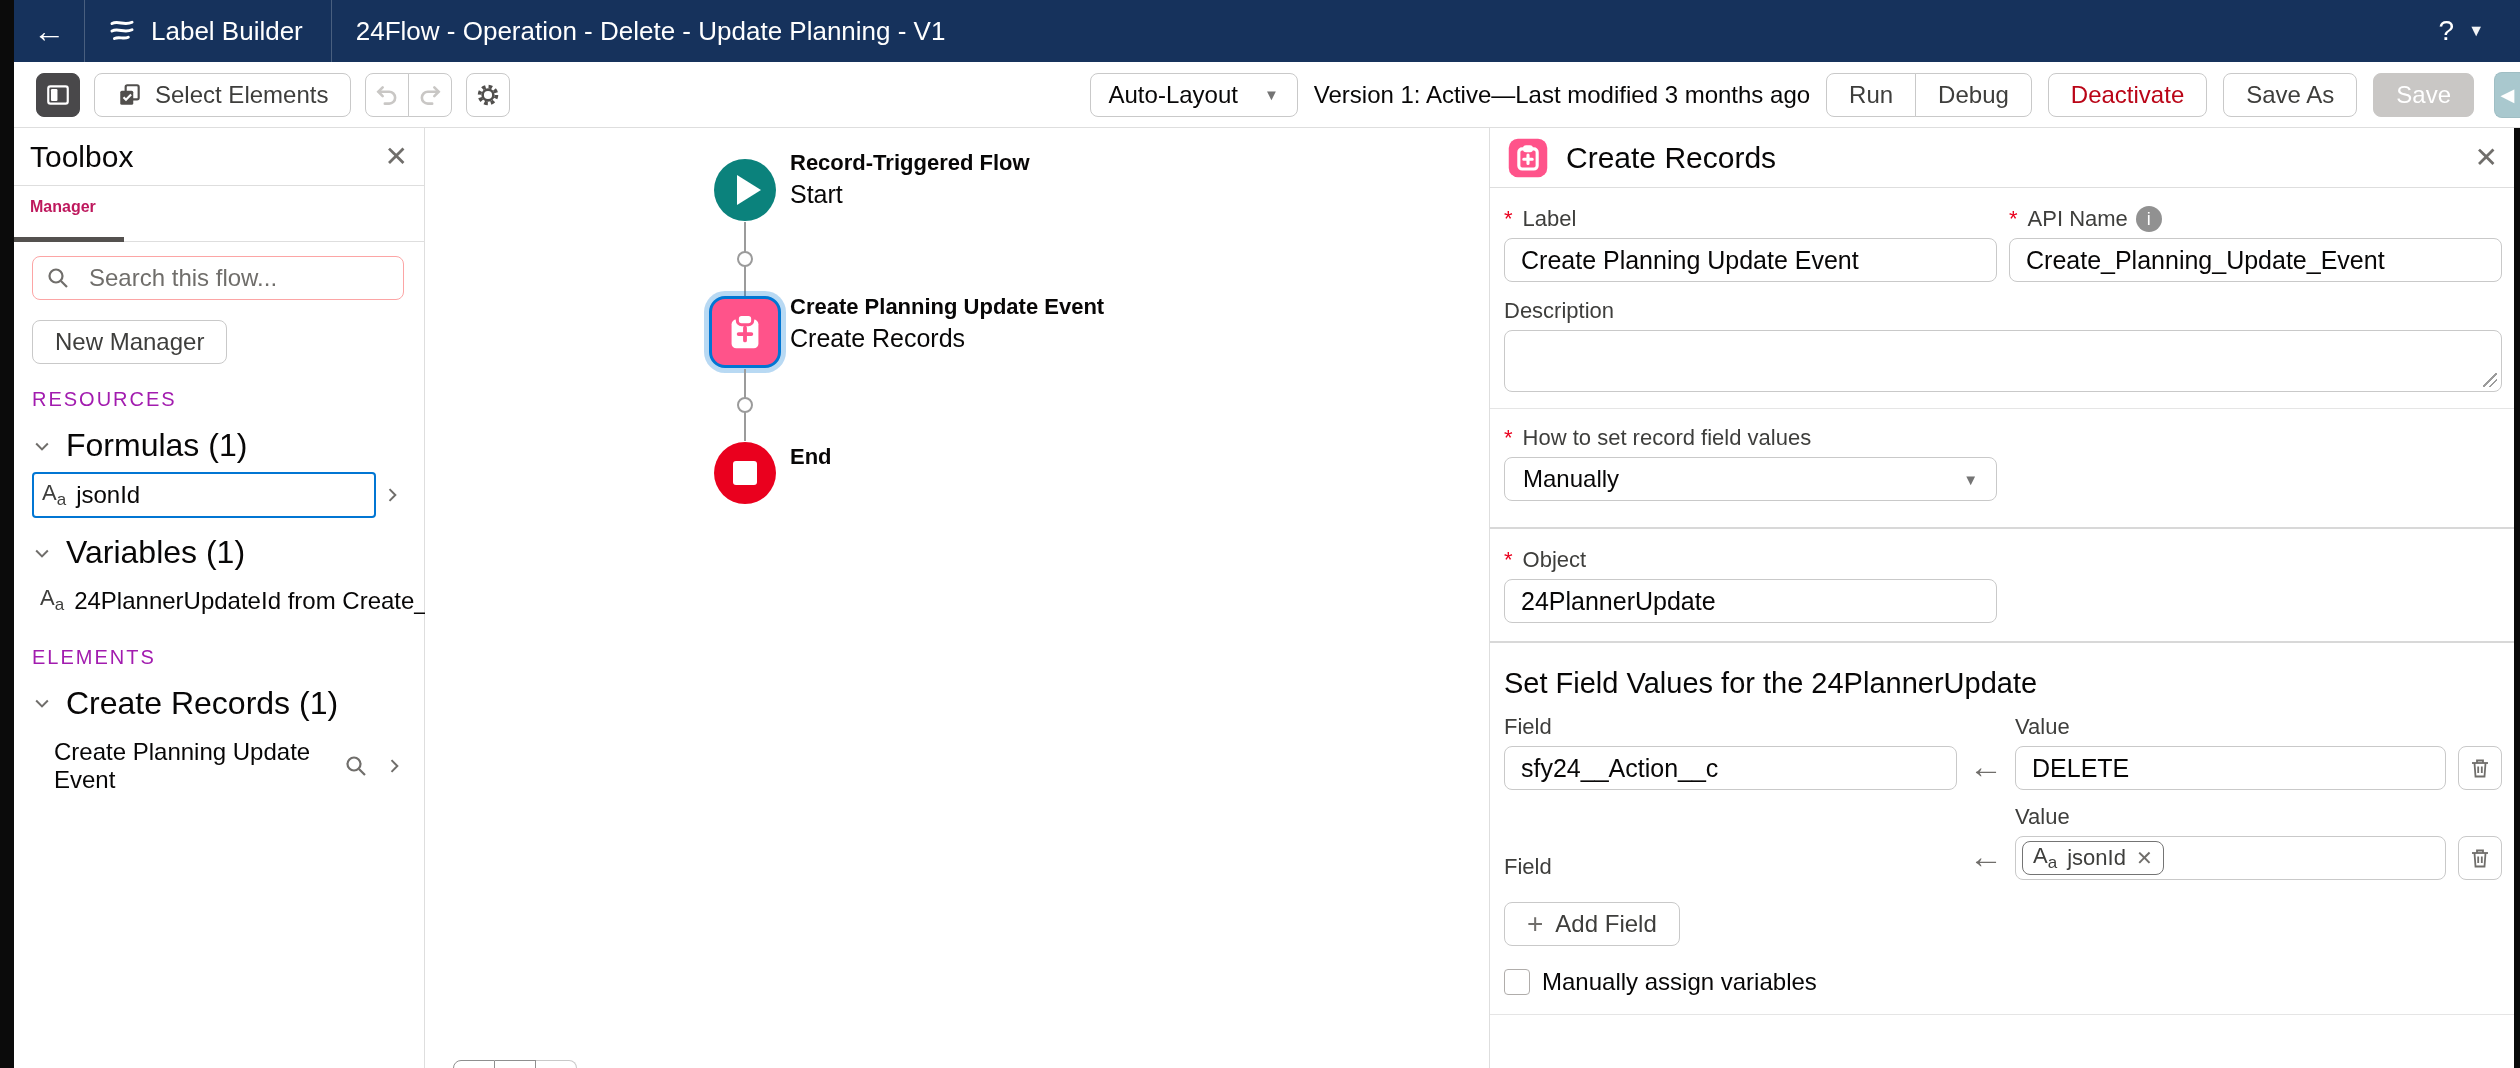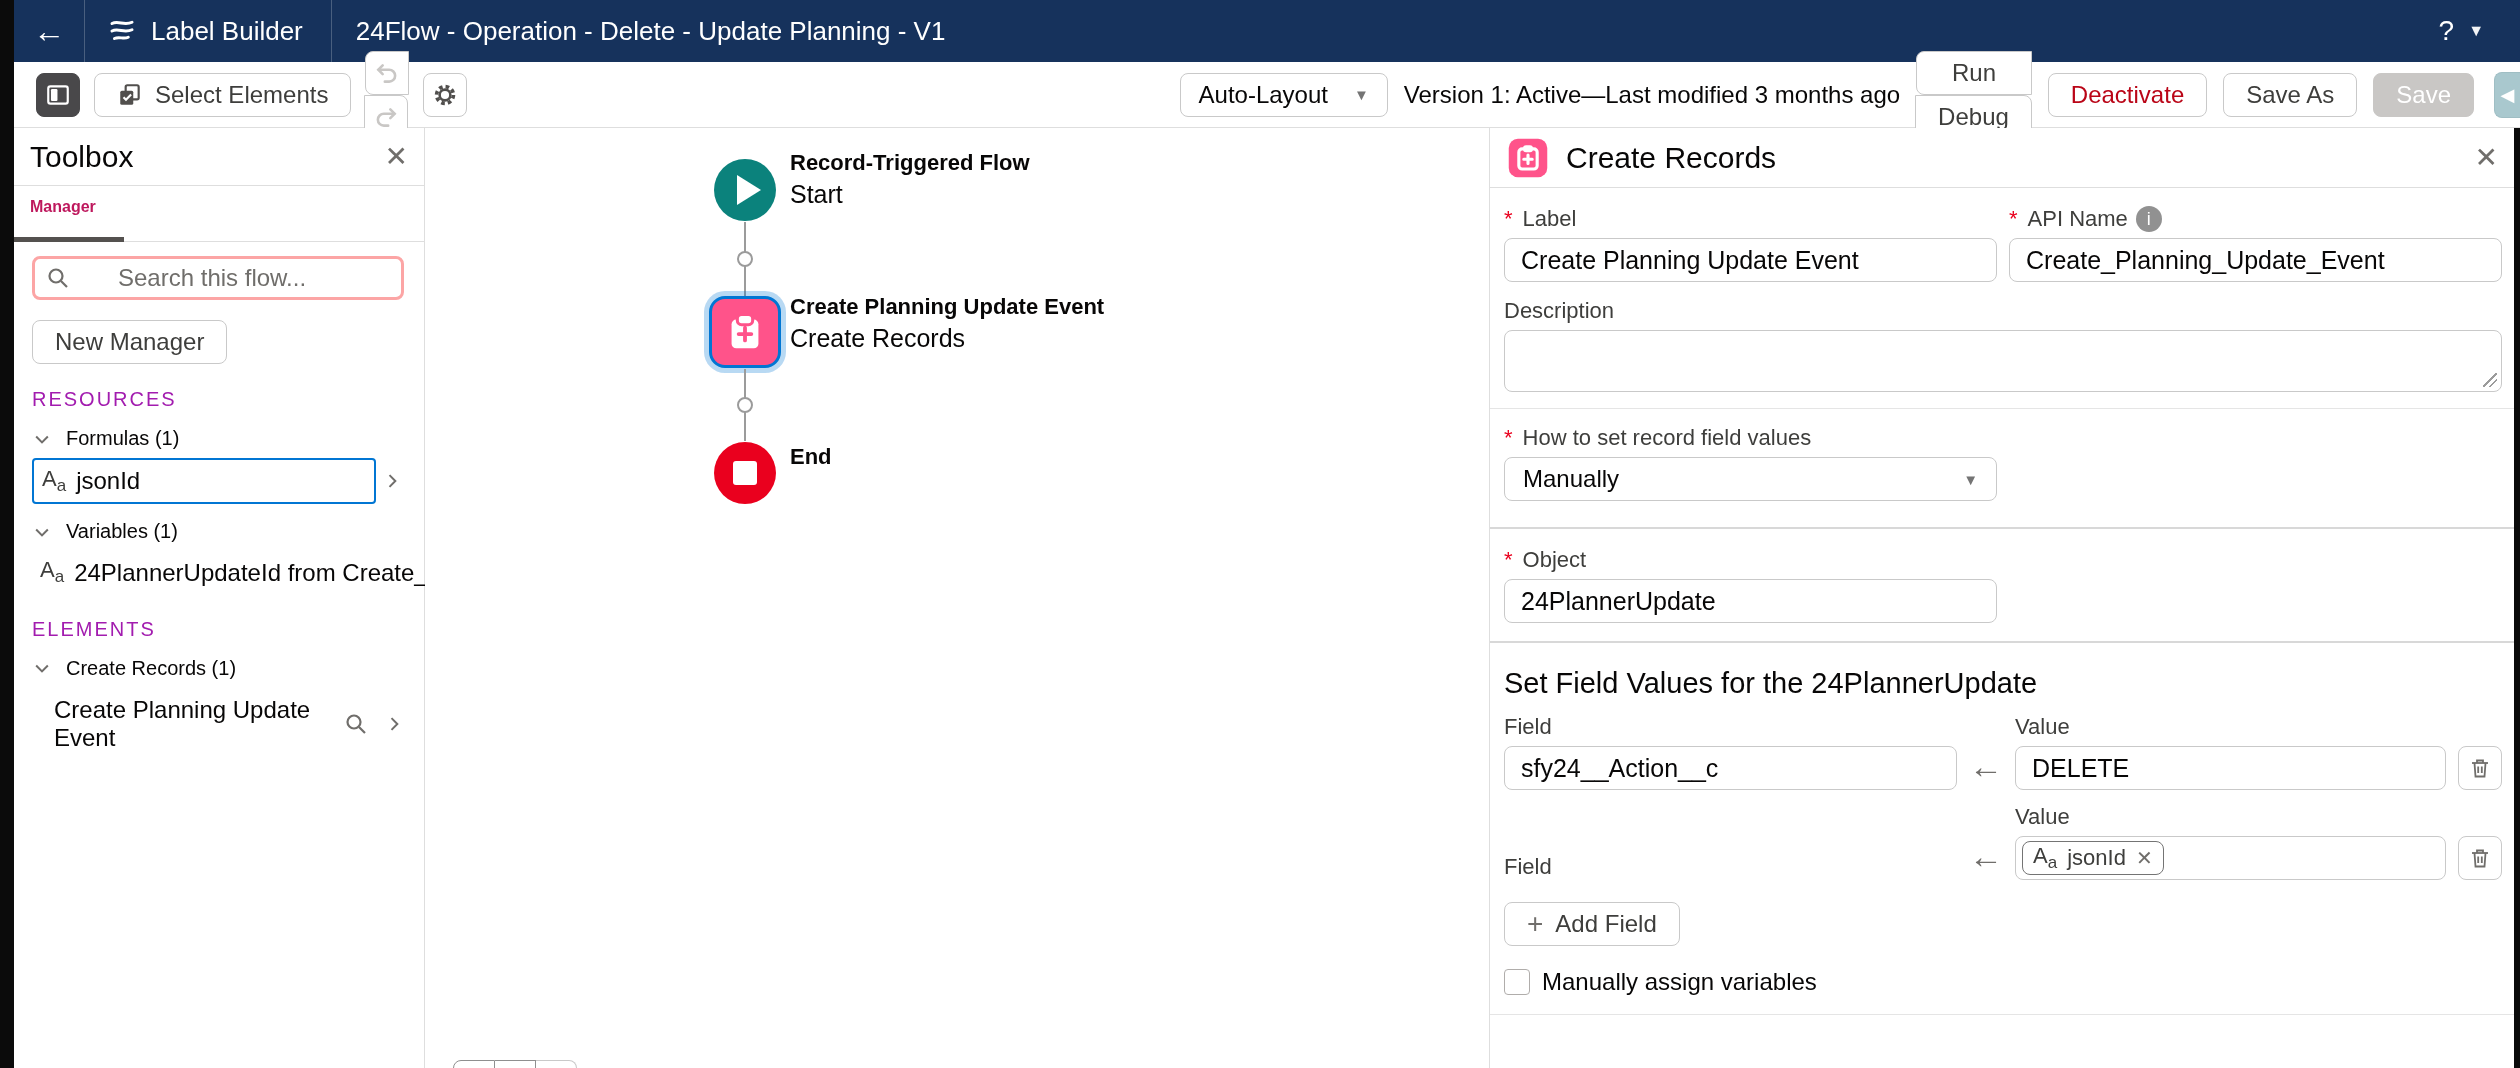--- a/index.html
+++ b/index.html
@@ -18,21 +18,21 @@
   .hdr-app { display:flex; align-items:center; gap:14px; padding:0 28px 0 22px; font-size:26px; }
   .hdr-title { padding:0 0 0 24px; font-size:26px; }
   .hdr-right { margin-left:auto; display:flex; align-items:center; gap:14px; padding-right:36px; font-size:28px; }
   .hdr-caret { font-size:16px; opacity:.95; }
 
   
   .toolbar { position:absolute; left:14px; top:62px; right:0; height:66px; background:#fff; border-bottom:1px solid #dedede; display:flex; align-items:center; padding:0 0 0 22px; }
   .btn { height:44px; border:1px solid #c9c9c9; background:#fff; border-radius:8px; font-family:inherit; font-size:24px; color:#3e3e3c; display:inline-flex; align-items:center; justify-content:center; padding:0 22px; cursor:pointer; }
   .btn-dark { width:44px; padding:0; background:#49484a; border-color:#49484a; }
   .btn-icon { width:44px; padding:0; }
-  .grp { display:inline-flex;flex-direction:column; }
+  .grp { display:inline-flex; }
   .grp .btn { border-radius:0; margin-left:-1px; }
   .grp .btn:first-child { border-radius:8px 0 0 8px; margin-left:0; }
   .grp .btn:last-child { border-radius:0 8px 8px 0; }
   .tb-left { display:flex; align-items:center; gap:14px; }
   .tb-right { margin-left:auto; display:flex; align-items:center; gap:16px; padding-right:0; }
   .combo { height:44px; border:1px solid #c9c9c9; border-radius:8px; background:#fff; display:inline-flex; align-items:center; gap:26px; padding:0 18px; font-size:24px; color:#080707; cursor:pointer; }
   .caret-down { font-size:15px; color:#747474; }
   .version { font-size:24px; color:#080707; }
   .btn-red { color:#ba0517; }
   .btn-disabled { background:#c9c7c5; border-color:#c9c7c5; color:#fff; cursor:default; }
@@ -41,26 +41,26 @@
   
   .sidebar { position:absolute; left:14px; top:128px; width:411px; bottom:0; background:#fff; border-right:1px solid #dedede; }
   .sb-head { height:58px; border-bottom:1px solid #dedede; display:flex; align-items:center; padding:0 16px; }
   .sb-title { font-size:30px; color:#080707; }
   .sb-close { margin-left:auto; background:none; border:none; font-size:28px; color:#706e6b; cursor:pointer; }
   .sb-tabs { position:relative; height:56px; border-bottom:1px solid #dedede; display:flex; align-items:flex-start; padding:12px 16px 0; }
   .sb-tab { font-size:16px; font-weight:bold; color:#be185d; cursor:pointer; }
   .sb-tab-ind { position:absolute; left:0; bottom:-1px; width:110px; height:5px; background:#54514f; }
   .sb-body { padding:14px 20px 0 18px; }
   .search-box { position:relative; }
-  .search-box input { width:100%; height:44px; border:3px solid #fca5a5; border-radius:8px; font-family:inherit; font-size:24px; padding:0 14px 0 83px; color:#080707; outline:none; }
+  .search-box input { width:100%; height:44px; border:1px solid #fca5a5; border-radius:8px; font-family:inherit; font-size:24px; padding:0 14px 0 56px; color:#080707; outline:none; }
   .search-box input::placeholder { color:#706e6b; }
   .search-ic { position:absolute; left:14px; top:10px; }
   .new-res { margin-top:20px; }
   .sb-sec { margin-top:24px; font-size:20px; letter-spacing:2px; color:#a21caf; }
-  .sb-group { display:flex; align-items:center; gap:14px; margin-top:16px; font-size:20px; color:#080707; cursor:pointer; }
+  .sb-group { display:flex; align-items:center; gap:14px; margin-top:16px; font-size:32px; color:#080707; cursor:pointer; }
   .sb-item { position:relative; display:flex; align-items:center; gap:10px; margin-top:8px; font-size:24px; color:#080707; padding:6px 8px; cursor:pointer; }
   .sb-item.sel { border:2px solid #0176d3; border-radius:4px; margin-right:28px; }
   .sb-item .chev-out { position:absolute; right:-28px; }
   .aa { font-size:22px; color:#3e3e3c; white-space:nowrap; }
   .aa sub { font-size:17px; }
   .row-end { margin-left:auto; display:flex; align-items:center; gap:16px; }
   .sb-plain { display:flex; align-items:center; margin-top:12px; font-size:24px; color:#080707; padding:4px 0 4px 22px; cursor:pointer; }
 
   
   .canvas { position:absolute; left:425px; top:128px; width:1064px; bottom:0; background:#fff; overflow:hidden; }

